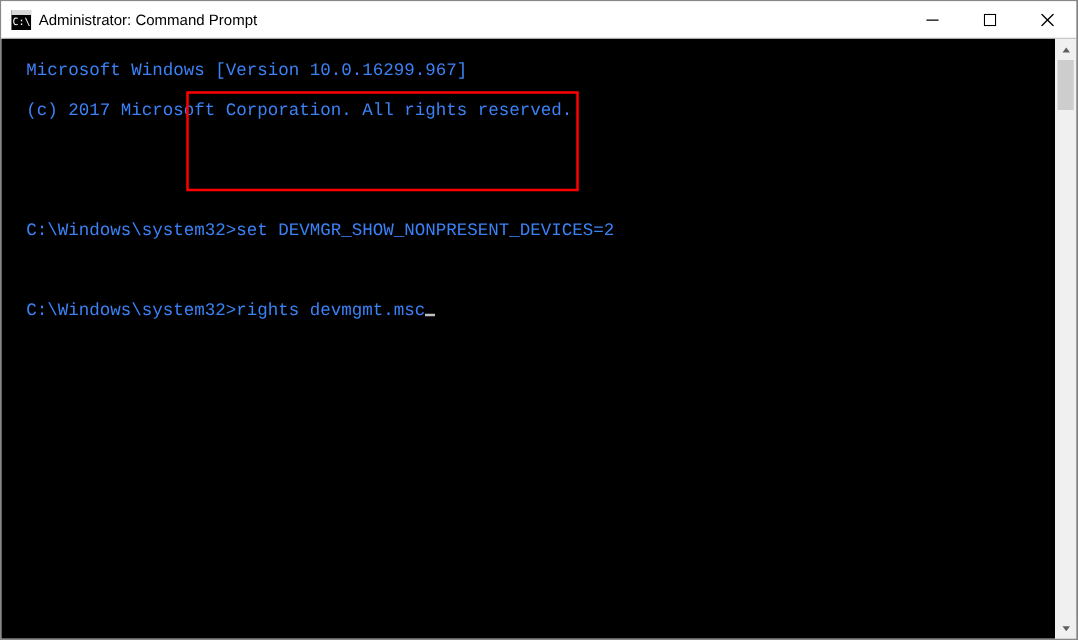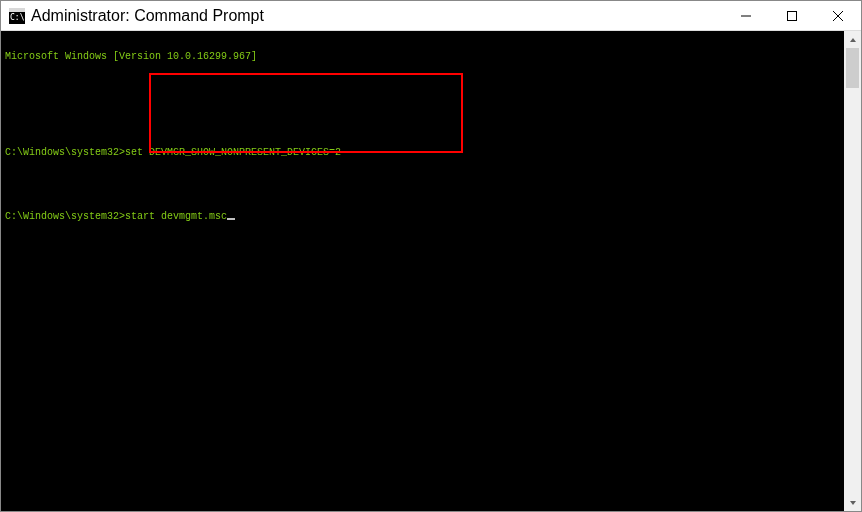--- a/index.html
+++ b/index.html
@@ -20,21 +20,21 @@
     }
     .titlebar-icon {
       width: 16px;
       height: 16px;
       margin: 0 6px 0 8px;
       display: inline-flex;
       align-items: center;
       justify-content: center;
     }
     .titlebar-title {
-      font-size: 16px;
+      font-size: 12px;
       color: #000;
       flex: 0 0 auto;
     }
     .titlebar-spacer { flex: 1; }
     .titlebar-btn {
       width: 46px;
       height: 30px;
       display: flex;
       align-items: center;
       justify-content: center;
@@ -44,25 +44,25 @@
     .titlebar-btn svg { display: block; }
     .client {
       position: relative;
       width: 100%;
       height: calc(100% - 30px);
       background: #000;
       display: flex;
     }
     .terminal {
       flex: 1;
-      padding: 2px 4px;
+      padding: 2px 20px;
       font-family: Consolas, "Courier New", monospace;
-      font-size: 10px;
+      font-size: 14px;
       line-height: 16px;
-      color: #84cc16;
+      color: #3b82f6;
       white-space: pre;
       position: relative;
     }
     .scrollbar {
       width: 17px;
       background: #f0f0f0;
       position: relative;
     }
     .scroll-arrow {
       position: absolute;
@@ -126,25 +126,26 @@
     <svg width="10" height="10" viewBox="0 0 10 10">
       <line x1="0" y1="0" x2="10" y2="10" stroke="#000" stroke-width="1"></line>
       <line x1="10" y1="0" x2="0" y2="10" stroke="#000" stroke-width="1"></line>
     </svg>
   </div>
 </div>
 
 <div class="client">
   <div class="terminal">
 <span class="line">Microsoft Windows [Version 10.0.16299.967]</span>
+<span class="line">(c) 2017 Microsoft Corporation. All rights reserved.</span>
 <span class="line"> </span>
 <span class="line"> </span>
 <span class="line"><span>C:\Windows\system32&gt;</span><span>set DEVMGR_SHOW_NONPRESENT_DEVICES=2</span></span>
 <span class="line"> </span>
-<span class="line"><span>C:\Windows\system32&gt;</span><span>start devmgmt.msc</span><span class="cursor"></span></span>
+<span class="line"><span>C:\Windows\system32&gt;</span><span>rights devmgmt.msc</span><span class="cursor"></span></span>
     <div class="highlight-box" style="left:148px;top:42px;width:314px;height:80px;"></div>
   </div>
   <div class="scrollbar">
     <div class="scroll-arrow up">
       <svg width="8" height="8" viewBox="0 0 8 8">
           <polygon points="4,2 7,6 1,6" fill="#606060"></polygon>
         </svg>
     </div>
     <div class="scroll-thumb"></div>
     <div class="scroll-arrow down">

